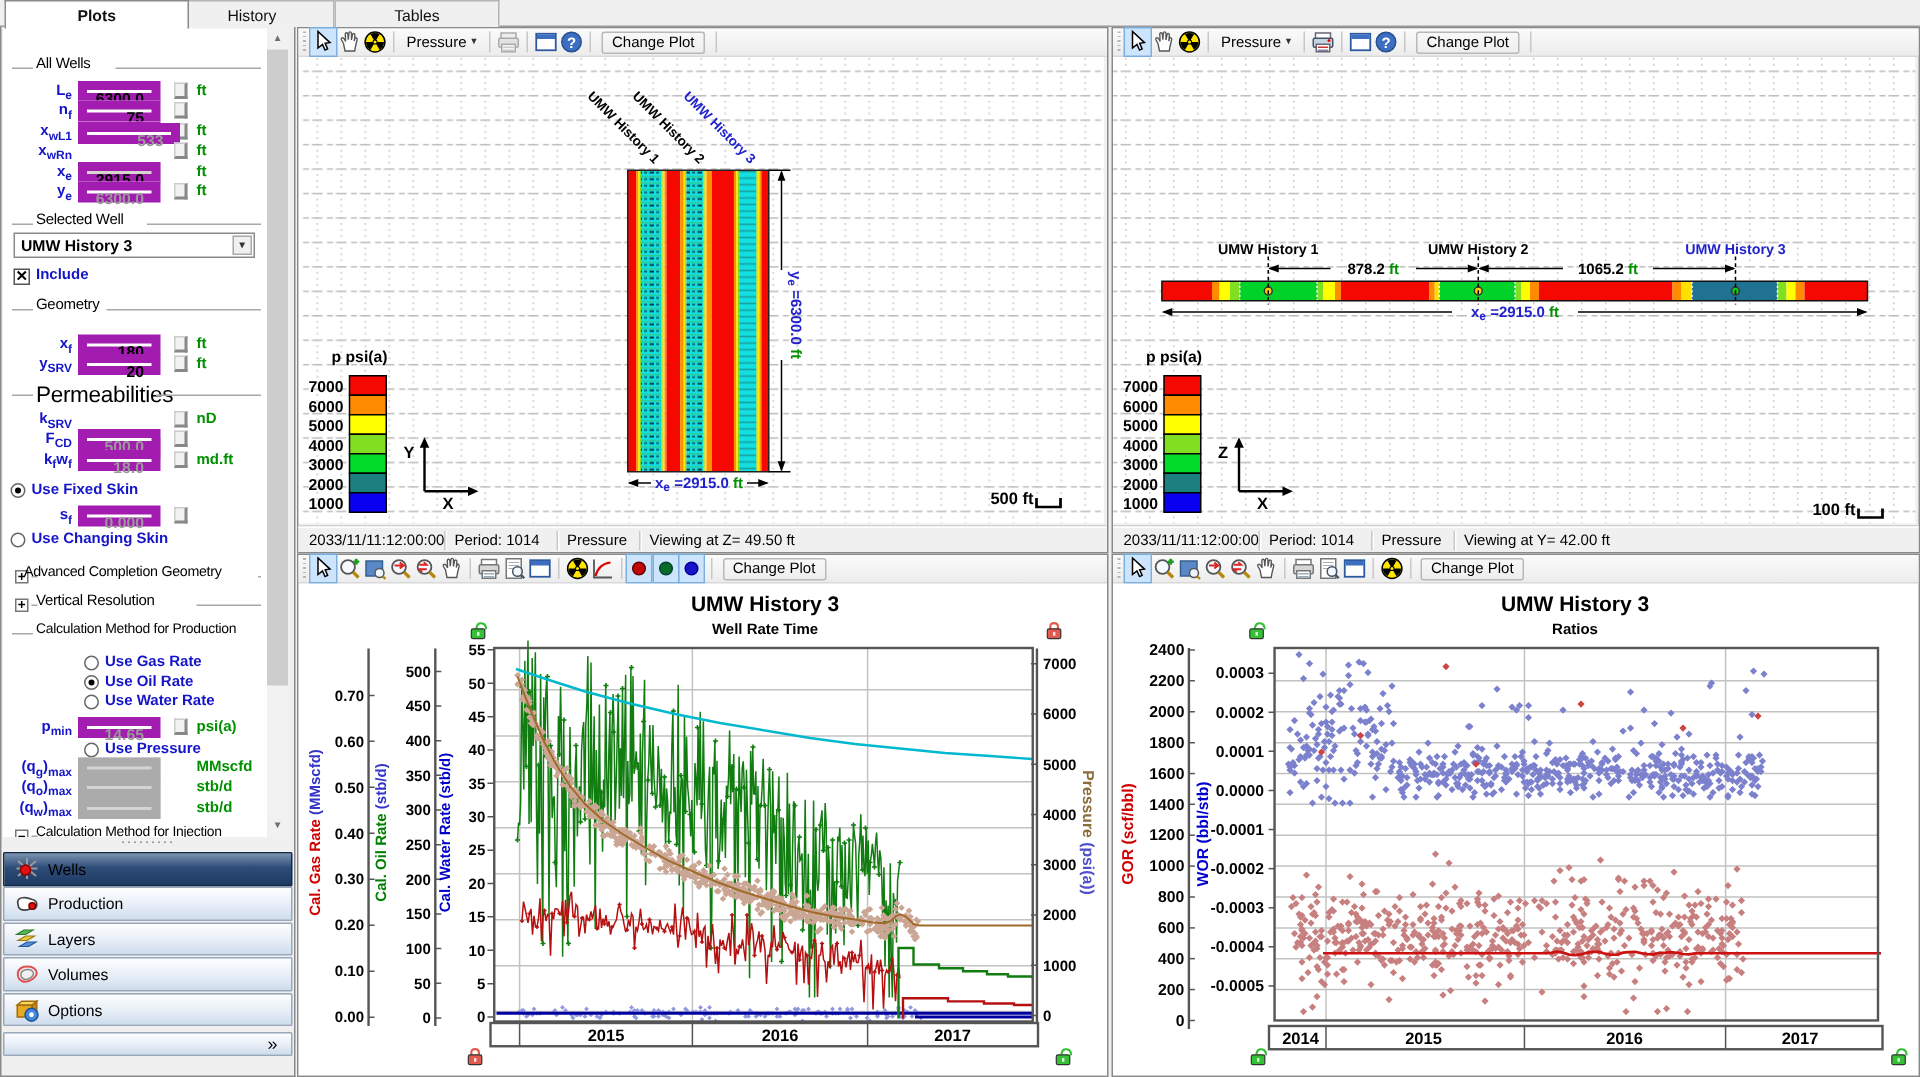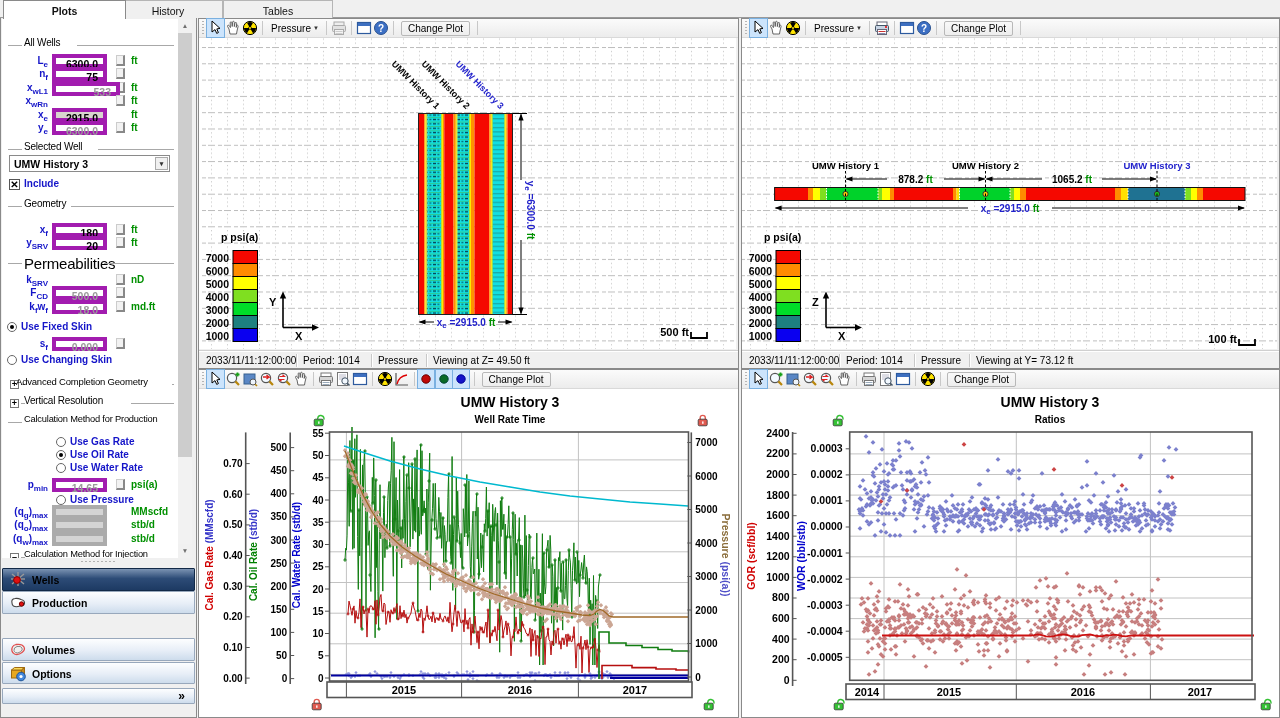--- a/index.html
+++ b/index.html
@@ -9,37 +9,37 @@
 #sidebar{position:absolute;left:0;top:18px;width:197px;height:700px;background:#f0f0f0;border:1px solid #8a8a8a;border-top:none}
 #sbform{position:absolute;left:1px;top:1px;width:177px;height:539px;background:#fff;overflow:hidden;border-right:1px solid #c0c0c0}
 #sbscroll{position:absolute;right:4px;top:1px;width:14px;height:539px;background:#f2f2f2}
 .sarrow{position:absolute;top:0;left:0;width:14px;height:14px;background:#f1f1f1;color:#707070;font-size:6.5px;text-align:center;line-height:13px}
 .sarrow.down{top:auto;bottom:0}
 .sthumb{position:absolute;left:0;top:14px;width:14px;height:424px;background:#cdcdcd}
 .hline{position:absolute;height:1px;background:#a8a8a8}
 .shead{position:absolute;font-size:10px;letter-spacing:-0.2px;font-weight:normal;color:#000;white-space:nowrap}
 .flab{position:absolute;font-size:10px;font-weight:bold;color:#1414c8;white-space:nowrap}
 .flab sub{font-size:8px}
-.fbox{position:absolute;height:14px;border:4px solid #a21caf;background:#fff;font-size:10.5px;font-weight:bold;
+.fbox{position:absolute;height:14px;border:6px solid #a21caf;background:#fff;font-size:10.5px;font-weight:bold;
  text-align:right;padding:0 5px 0 0;color:#000;line-height:13px}
 .fbox.dis{color:#9a9a9a}
 .fbox.gray{background:#d4d4d4;border-color:#ababab}
 .spin{position:absolute;width:9px;height:11px;background:#f2f2f2;border-right:2px solid #888;border-bottom:2px solid #888;border-top:1px solid #ccc;border-left:1px solid #ccc}
 .funit{position:absolute;font-size:10px;font-weight:bold;color:#009000;white-space:nowrap}
 .combo{position:absolute;height:17px;background:#fff;border:1px solid #8a8a8a;font-size:10.5px;font-weight:bold;padding:2px 0 0 4px}
 .cbtn{position:absolute;right:1px;top:1px;width:13px;height:13px;background:#f0f0f0;border:1px solid #aaa;font-size:7px;text-align:center;line-height:12px;color:#333}
 .chk{position:absolute;width:11px;height:11px;background:#fff;border:1px solid #555;font-size:10px;line-height:10px;text-align:center;font-weight:bold}
 .radio{position:absolute;width:10px;height:10px;border:1px solid #666;border-radius:50%;background:#fff}
 .rdot{position:absolute;left:2px;top:2px;width:4px;height:4px;border-radius:50%;background:#000}
 .rlab{position:absolute;font-size:10px;font-weight:bold;color:#1414c8;white-space:nowrap}
 #navsplit{position:absolute;left:0;top:540px;width:195px;height:10px;text-align:center;font-size:9px;line-height:6px;color:#666;letter-spacing:1px}
 .navbtn{position:absolute;left:1px;width:193px;height:22.5px;background:linear-gradient(#fdfeff,#e7eef7 55%,#cddcec);border:1px solid #98a8bc;border-radius:1px}
 .navbtn.sel{background:linear-gradient(#7b93b2,#2d4c77 45%,#1d3a63);border-color:#122947}
 .nico{position:absolute;left:7px;top:2px}
-.ntxt{position:absolute;left:29px;top:5px;font-size:10.5px;font-weight:bold;color:#000}
+.ntxt{position:absolute;left:29px;top:5px;font-size:10.5px;font-weight:normal;color:#000}
 .panel{position:absolute;background:#f0f0f0;border:1px solid #8a8a8a}
 .tb{position:absolute;left:0;top:0;right:0;height:19px;background:linear-gradient(#fbfbfb,#ececec);border-bottom:1px solid #d9d9d9;display:flex;align-items:center;padding-left:1px}
 .tbi{width:17px;height:18px;display:inline-flex;align-items:center;justify-content:center;flex:0 0 auto}
 .tbi.sel{background:#cce4fc;outline:1px solid #7ab0e0}
 .tbi.seldot{background:#cce4fc;outline:1px solid #7ab0e0;width:16px;margin-right:1.5px}
 .tsep{width:1px;height:14px;background:#c8c8c8;margin:0 3.5px;flex:0 0 auto}
 .tgrip{width:2px;height:14px;margin:0 3px 0 2px;background:repeating-linear-gradient(to bottom,#b5b5b5 0 1px,transparent 1px 3px);flex:0 0 auto}
 .tbtext{font-size:10px;color:#000;padding:0 2px 0 5px}
 .tbarrow{font-size:6px;color:#333;padding-right:4px}
 .tbbtn{font-size:10px;color:#000;border:1px solid #b8b8b8;border-radius:2px;padding:1px 6px;margin:0 3px;background:transparent}
@@ -177,20 +177,28 @@
         </svg></span>
       <span class="ntxt">Wells</span>
     </div>
     <div class="navbtn" style="top:573.4px">
       <span class="nico"><svg width="17" height="17" viewBox="0 0 17 17" style="">
           <path d="M2 9 Q1 5 5 4.5 Q8 4 11 5.5 Q15 6.5 14.5 9.5 Q14 12.5 10 12 Q6 13.5 3.5 12 Q2 11 2 9 Z" fill="#ffffff" stroke="#444" stroke-width="1.1"></path>
           <circle cx="11.5" cy="10" r="2.2" fill="#e01010" stroke="#700"></circle>
         </svg></span>
       <span class="ntxt">Production</span>
     </div>
+    <div class="navbtn" style="top:596.8px">
+      <span class="nico"><svg width="17" height="17" viewBox="0 0 17 17" style="">
+          <path d="M1 5 l5 -3 l6 0 l-5 3 z" fill="#58b858" stroke="#2a7a2a" stroke-width="0.8"></path>
+          <path d="M2 9 l5 -3 l6 0 l-5 3 z" fill="#e8c840" stroke="#9a7a10" stroke-width="0.8"></path>
+          <path d="M3 13 l5 -3 l6 0 l-5 3 z" fill="#5890d8" stroke="#28589a" stroke-width="0.8"></path>
+        </svg></span>
+      <span class="ntxt">Layers</span>
+    </div>
     <div class="navbtn" style="top:643.5999999999999px">
       <span class="nico"><svg width="17" height="17" viewBox="0 0 17 17" style="">
           <rect x="1.5" y="5" width="10" height="8" fill="#e8a820" stroke="#a06a10"></rect>
           <path d="M1.5 5 l3 -2.5 h10 l-3 2.5 z" fill="#f8d858" stroke="#a06a10"></path>
           <path d="M11.5 13 l3 -2.5 v-8 l-3 2.5 z" fill="#c88818" stroke="#a06a10"></path>
           <circle cx="11" cy="11.5" r="4.3" fill="#4488dd" stroke="#1d5396"></circle>
           <circle cx="11" cy="11.5" r="1.6" fill="#fff"></circle>
         </svg></span>
       <span class="ntxt">Options</span>
     </div>
@@ -519,21 +527,21 @@
         <text x="495" y="305" text-anchor="end" font-size="11" font-weight="bold" fill="#000">100 ft</text>
         <path d="M497 301 v6 h16 v-6" fill="none" stroke="#000" stroke-width="1.8"></path>
       </svg></div>
     <div class="sb">
       <span class="sbt" style="width:90px">2033/11/11:12:00:00</span>
       <span class="sbsep"></span>
       <span class="sbt" style="width:68px">Period: 1014</span>
       <span class="sbsep"></span>
       <span class="sbt" style="width:48px">Pressure</span>
       <span class="sbsep"></span>
-      <span class="sbt">Viewing at Y= 73.12 ft</span>
+      <span class="sbt">Viewing at Y= 42.00 ft</span>
     </div>
   </div>
 <div class="panel" style="left:198px;top:369px;width:541px;height:349px">
     <div class="tb">
       <span class="tgrip"></span>
       <span class="tbi sel">
         <svg width="16" height="16" viewBox="0 0 16 16" style="">
           <path d="M4 1 L4 12 L7 9.6 L8.7 13.4 L10.4 12.6 L8.8 8.9 L12 8.4 Z" fill="#fff" stroke="#000" stroke-width="1"></path>
         </svg>
       </span>

